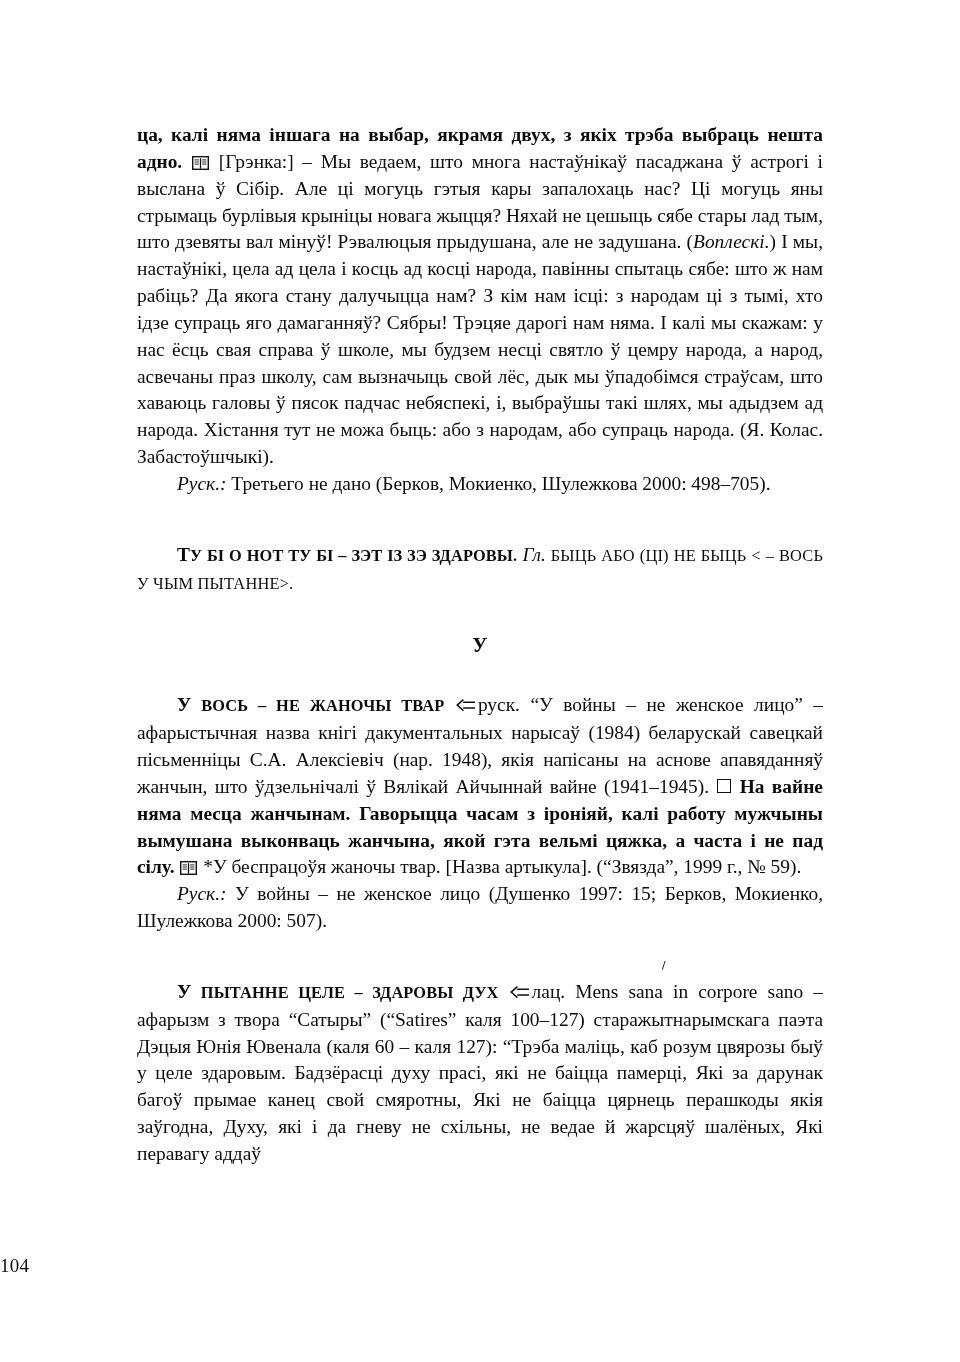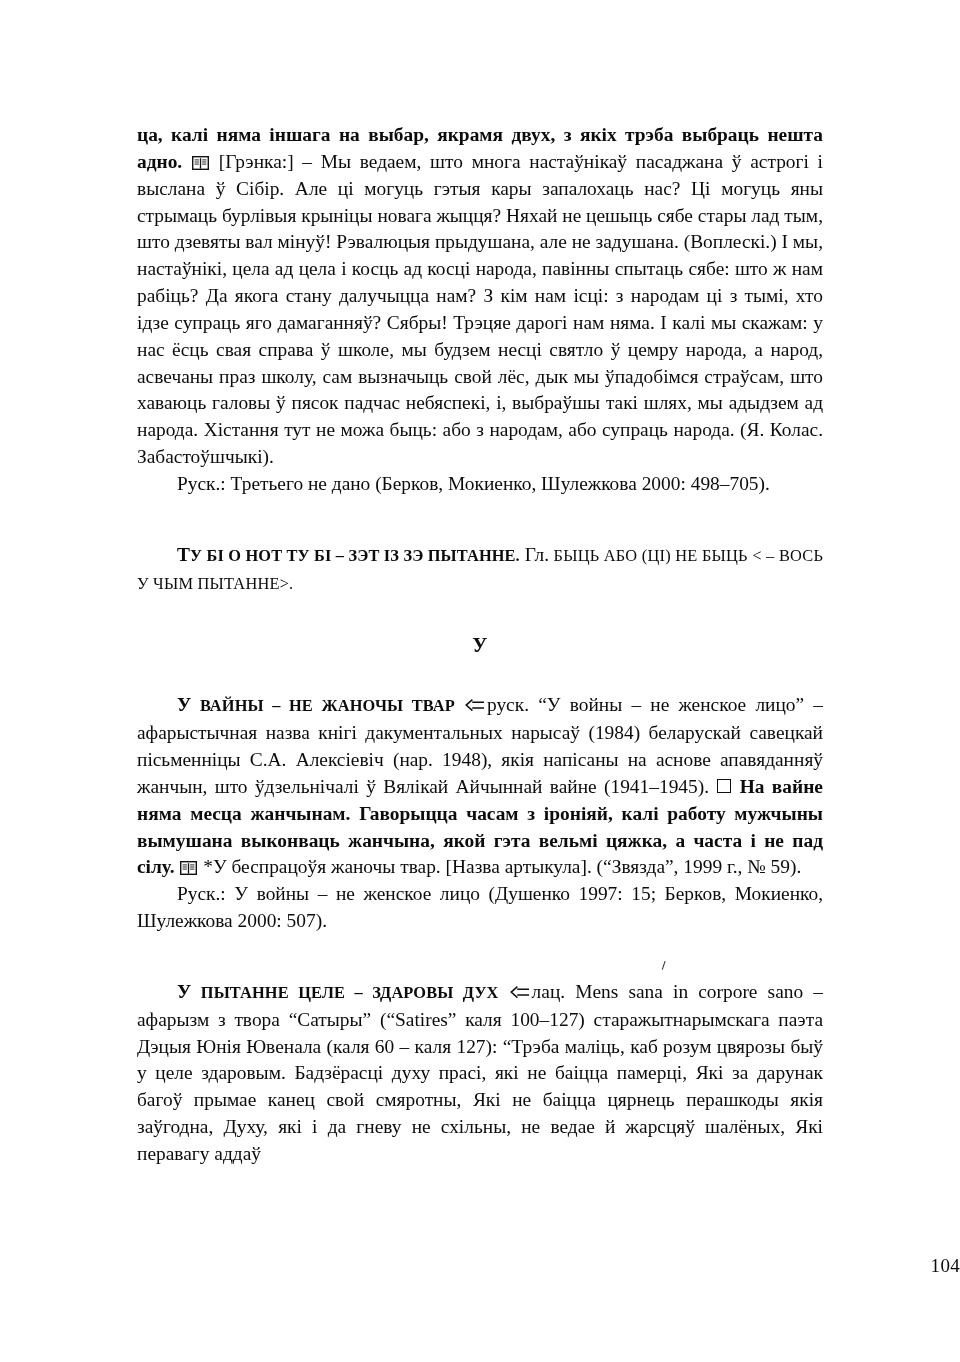--- a/index.html
+++ b/index.html
@@ -36,21 +36,21 @@
   p {
     margin: 0;
     text-indent: 0;
   }
 
   
   p.ind {
     text-indent: 40px;
   }
 
-  .it { }
+  .it { font-style: italic; }
   .bi { font-weight: bold; }
 
   
   .hw {
     font-weight: bold;
     letter-spacing: 0.1px;
   }
   .hw .sc {
     font-size: 0.845em;
   }
@@ -101,21 +101,21 @@
     vertical-align: -1px;
     margin: 0 2px 0 1px;
   }
   .gl-arrow svg { display: block; }
 
   .pageno {
     position: absolute;
     left: 0;
     top: 1255px;
     width: 960px;
-    text-align: right;
+    text-align: left;
     font-size: 19px;
     letter-spacing: 0.3px;
   }
 
   .stray {
     position: absolute;
     left: 663px;
     top: 962px;
     width: 7px;
     height: 9px;
@@ -132,29 +132,29 @@
     <p><span class="bi">ца, калі няма іншага на выбар, якрамя двух, з якіх трэба выбраць нешта адно.</span> <span class="gl gl-book"><svg viewBox="0 0 17 14" width="17" height="14" aria-hidden="true">
             <rect x="0.7" y="0.7" width="15.6" height="12.6" fill="none" stroke="#111" stroke-width="1.4"></rect>
             <path d="M8.5 2.2 V12.6" stroke="#111" stroke-width="1.3"></path>
             <path d="M2.6 3.9 H6.9 M2.6 6.0 H6.9 M2.6 8.1 H6.9 M10.1 3.9 H14.4 M10.1 6.0 H14.4 M10.1 8.1 H14.4" stroke="#111" stroke-width="0.9"></path>
           </svg></span> <span>[Грэнка:] – Мы ведаем, што многа настаўнікаў пасаджана ў астрогі і выслана ў Сібір. Але ці могуць гэтыя кары запалохаць нас? Ці могуць яны стрымаць бурлівыя крыніцы новага жыцця? Няхай не цешыць сябе стары лад тым, што дзевяты вал мінуў! Рэвалюцыя прыдушана, але не задушана. (</span><span class="it">Воплескі.</span><span>) І мы, настаўнікі, цела ад цела і косць ад косці народа, павінны спытаць сябе: што ж нам рабіць? Да якога стану далучыцца нам? З кім нам ісці: з народам ці з тымі, хто ідзе супраць яго дамаганняў? Сябры! Трэцяе дарогі нам няма. І калі мы скажам: у нас ёсць свая справа ў школе, мы будзем несці святло ў цемру народа, а народ, асвечаны праз школу, сам вызначыць свой лёс, дык мы ўпадобімся страўсам, што хаваюць галовы ў пясок падчас небяспекі, і, выбраўшы такі шлях, мы адыдзем ад народа. Хістання тут не можа быць: або з народам, або супраць народа. (Я. Колас. Забастоўшчыкі).</span></p>
 
     <p class="ind"><span class="it">Руск.:</span><span> Третьего не дано (Берков, Мокиенко, Шулежкова 2000: 498–705).</span></p>
 
     <div class="gap-lg"></div>
 
-    <p class="ind"><span class="hw"><span>Т</span><span class="sc">У БІ О НОТ ТУ БІ – ЗЭТ ІЗ ЗЭ ПЫТАННЕ.</span></span> <span class="it">Гл.</span><span class="caps"> БЫЦЬ АБО (ЦІ) НЕ БЫЦЬ &lt; – ВОСЬ У ЧЫМ ПЫТАННЕ&gt;.</span></p>
+    <p class="ind"><span class="hw"><span>Т</span><span class="sc">У БІ О НОТ ТУ БІ – ЗЭТ ІЗ ЗЭ ЗДАРОВЫ.</span></span> <span class="it">Гл.</span><span class="caps"> БЫЦЬ АБО (ЦІ) НЕ БЫЦЬ &lt; – ВОСЬ У ЧЫМ ПЫТАННЕ&gt;.</span></p>
 
     <div class="gap-md"></div>
 
     <div class="letter-head">У</div>
 
     <div class="gap-md"></div>
 
-    <p class="ind"><span class="hw"><span>У</span><span class="sc"> ВАЙНЫ – НЕ ЖАНОЧЫ ТВАР</span></span> <span class="gl gl-arrow"><svg viewBox="0 0 20 13" width="20" height="13" aria-hidden="true">
+    <p class="ind"><span class="hw"><span>У</span><span class="sc"> ВОСЬ – НЕ ЖАНОЧЫ ТВАР</span></span> <span class="gl gl-arrow"><svg viewBox="0 0 20 13" width="20" height="13" aria-hidden="true">
             <path d="M19 3.2 H7.2 M19 9.0 H7.2" stroke="#111" stroke-width="1.5" fill="none"></path>
             <path d="M7.4 0.6 L1.2 6.1 L7.4 11.6" stroke="#111" stroke-width="1.5" fill="none"></path>
           </svg></span><span>руск.</span><span> “У войны – не женское лицо” – афарыстычная назва кнігі дакументальных нарысаў (1984) беларускай савецкай пісьменніцы С.А. Алексіевіч (нар. 1948), якія напісаны на аснове апавяданняў жанчын, што ўдзельнічалі ў Вялікай Айчыннай вайне (1941–1945).</span> <span class="gl gl-square"></span> <span class="bi">На вайне няма месца жанчынам. Гаворыцца часам з іроніяй, калі работу мужчыны вымушана выконваць жанчына, якой гэта вельмі цяжка, а часта і не пад сілу.</span> <span class="gl gl-book"><svg viewBox="0 0 17 14" width="17" height="14" aria-hidden="true">
             <rect x="0.7" y="0.7" width="15.6" height="12.6" fill="none" stroke="#111" stroke-width="1.4"></rect>
             <path d="M8.5 2.2 V12.6" stroke="#111" stroke-width="1.3"></path>
             <path d="M2.6 3.9 H6.9 M2.6 6.0 H6.9 M2.6 8.1 H6.9 M10.1 3.9 H14.4 M10.1 6.0 H14.4 M10.1 8.1 H14.4" stroke="#111" stroke-width="0.9"></path>
           </svg></span> <span>*У беспрацоўя жаночы твар. [Назва артыкула]. (“Звязда”, 1999 г., № 59).</span></p>
 
     <p class="ind"><span class="it">Руск.:</span><span> У войны – не женское лицо (Душенко 1997: 15; Берков, Мокиенко, Шулежкова 2000: 507).</span></p>
 

